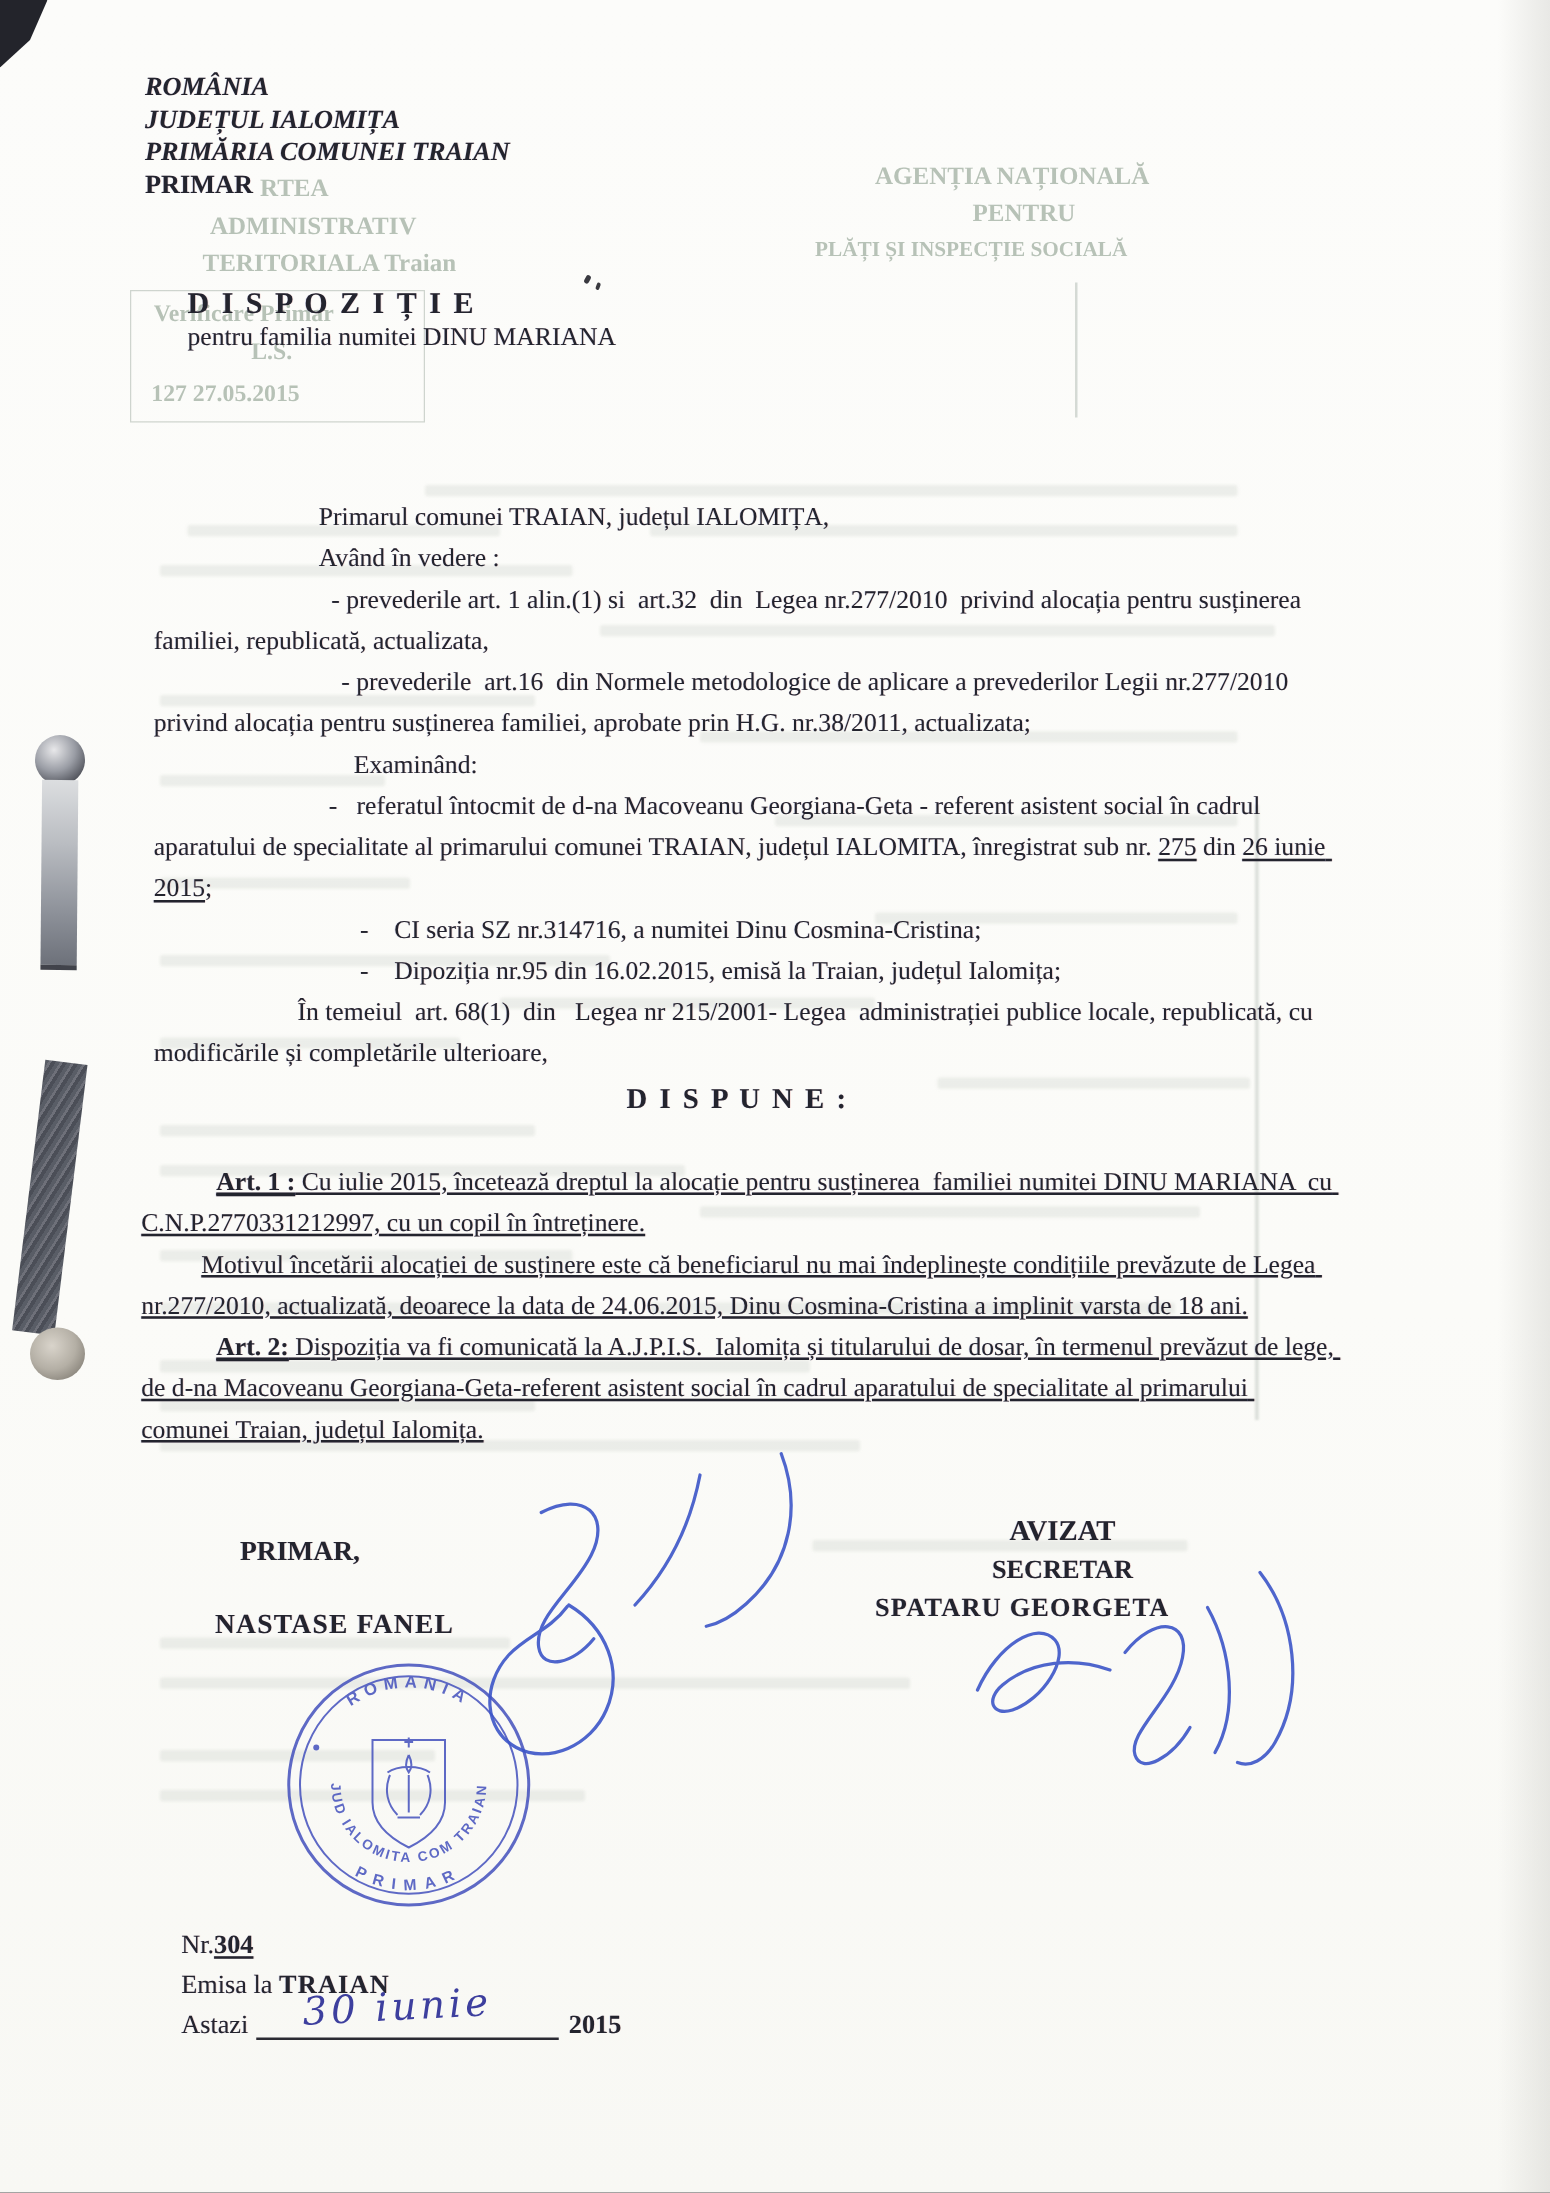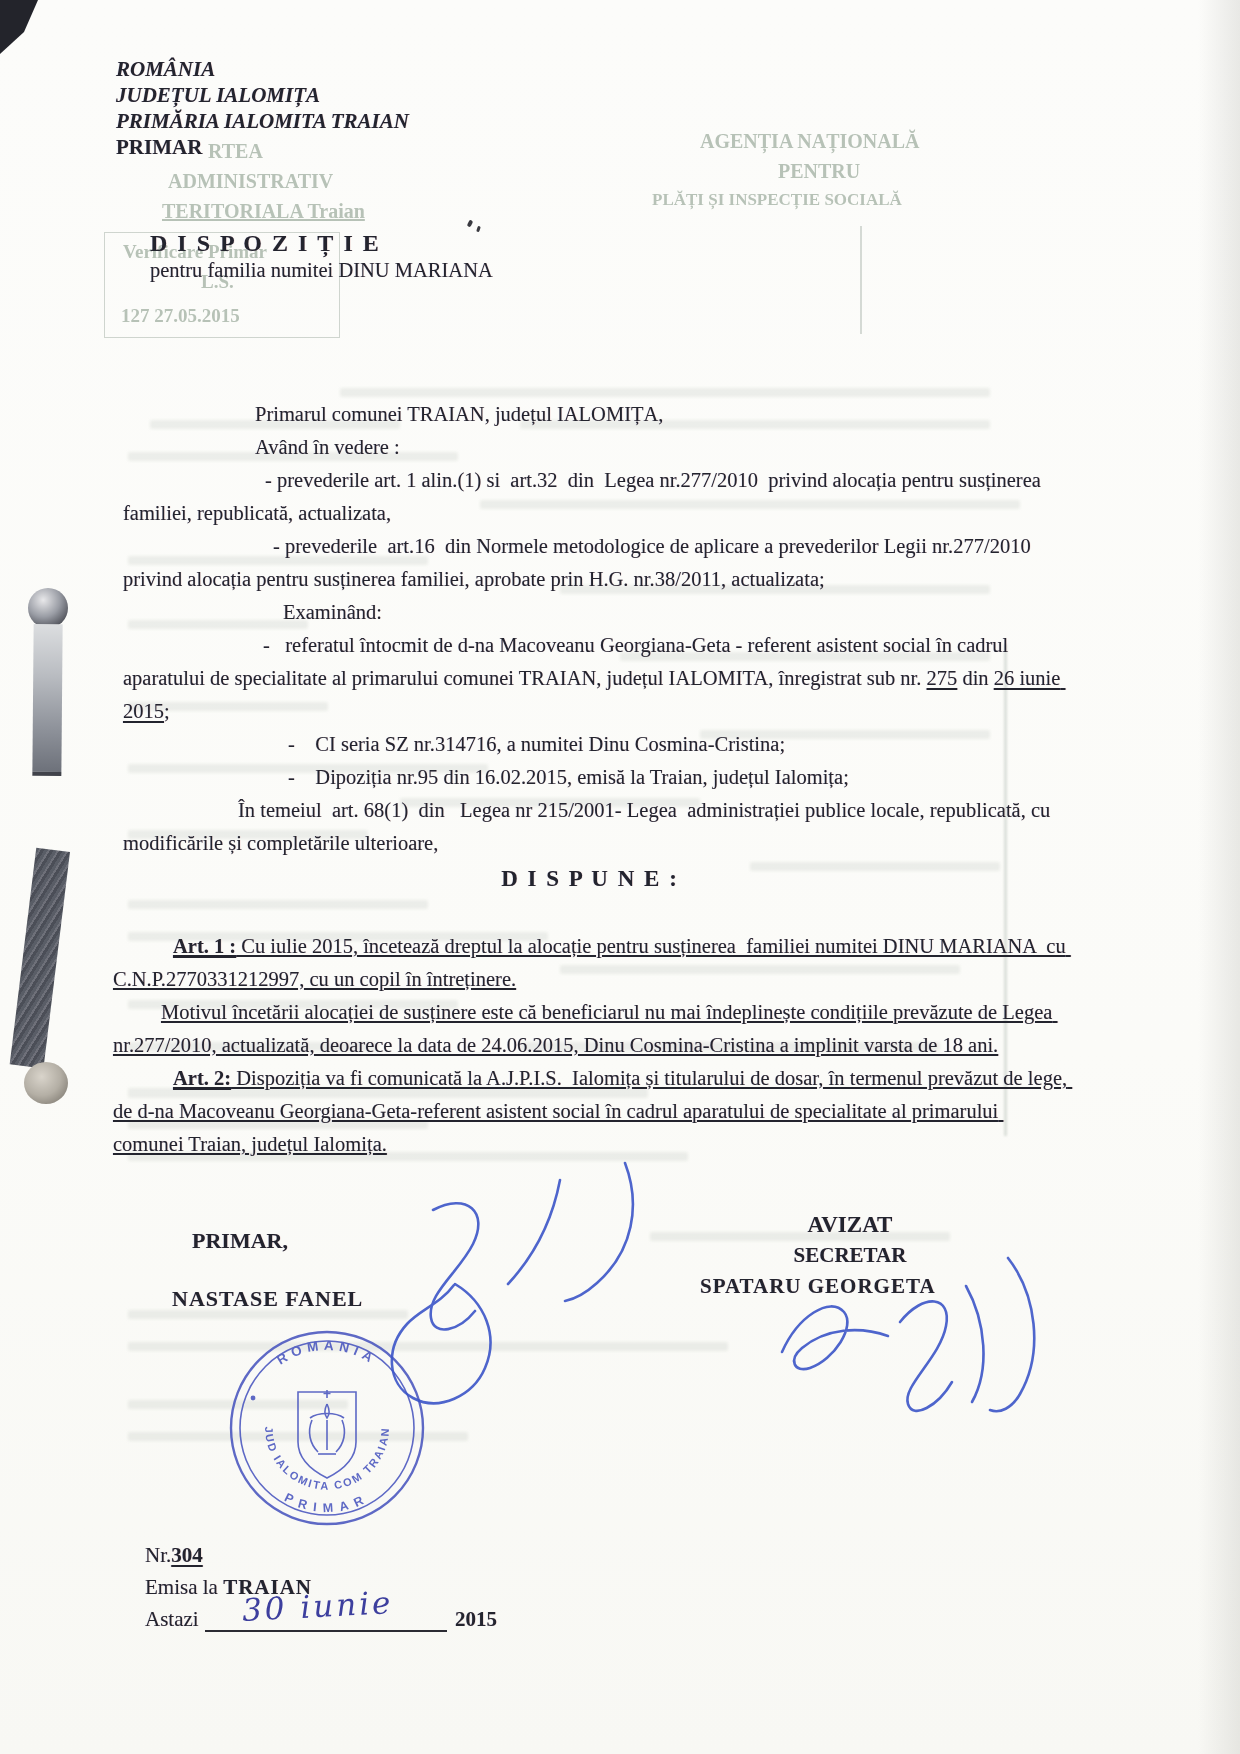--- a/index.html
+++ b/index.html
@@ -38,21 +38,21 @@
 
   <div class="abs" style="left:0;top:0;width:40px;height:56px;background:#23242b;clip-path:polygon(0 0,38px 0,24px 32px,0 54px);"></div>
 
   <div class="abs" style="left:1198px;top:0;width:42px;height:1754px;background:linear-gradient(90deg,rgba(200,200,195,0) 0%,rgba(195,195,190,.35) 100%);"></div>
 
   <div class="abs" style="left:468px;top:220px;width:4px;height:7px;background:#3a3a40;transform:rotate(28deg);border-radius:2px;"></div>
   <div class="abs" style="left:477px;top:226px;width:3px;height:6px;background:#3a3a40;transform:rotate(20deg);border-radius:2px;"></div>
 
   <div class="abs ghost" style="left:208px;top:140px;font-size:20px;">RTEA</div>
   <div class="abs ghost" style="left:168px;top:170px;font-size:20px;">ADMINISTRATIV</div>
-  <div class="abs ghost" style="left:162px;top:200px;font-size:20px;text-decoration:underline;">TERITORIALA Traian</div>
+  <div class="abs ghost" style="left:162px;top:200px;font-size:20px;">TERITORIALA Traian</div>
 
   <div class="abs ghost" style="left:700px;top:130px;font-size:20px;">AGENȚIA NAȚIONALĂ</div>
   <div class="abs ghost" style="left:778px;top:160px;font-size:20px;">PENTRU</div>
   <div class="abs ghost" style="left:652px;top:190px;font-size:17px;">PLĂȚI ȘI INSPECȚIE SOCIALĂ</div>
 
   <div class="abs ghost-box" style="left:104px;top:232px;width:234px;height:104px;">
     <div class="ghost" style="position:absolute;left:18px;top:8px;font-size:19px;">Verificare Primar</div>
     <div class="ghost" style="position:absolute;left:96px;top:38px;font-size:19px;">L.S.</div>
     <div class="ghost" style="position:absolute;left:16px;top:72px;font-size:19px;">127   27.05.2015</div>
   </div>
@@ -97,21 +97,21 @@
               background:linear-gradient(180deg,#dcdee0 0%, #b9bcc1 35%, #8f939b 70%, #6d717a 100%);
               border-bottom:4px solid #41434b;"></div>
   <div class="abs" style="left:36px;top:852px;width:34px;height:218px;transform:rotate(7deg);transform-origin:top right;
               background:repeating-linear-gradient(115deg,#595d66 0 3px,#6e7079 3px 5px,#4b4e57 5px 8px);"></div>
   <div class="abs" style="left:24px;top:1062px;width:44px;height:42px;border-radius:50%;
               background:radial-gradient(circle at 40% 35%, #d9d4cb 0%, #b4afa5 50%, #847f76 85%, #6e6a62 100%);"></div>
 
   <div class="abs hdr ink" style="left:116px;top:56px;">
     <div class="b i">ROMÂNIA</div>
     <div class="b i">JUDEȚUL IALOMIȚA</div>
-    <div class="b i">PRIMĂRIA IALOMITA TRAIAN</div>
+    <div class="b i">PRIMĂRIA COMUNEI TRAIAN</div>
     <div class="b">PRIMAR</div>
   </div>
 
   <div class="abs" style="left:150px;top:230px;width:880px;">
     <div class="b ink" style="font-size:24px;letter-spacing:2px;">D I S P O Z I Ț I E</div>
     <div class="ink" style="font-size:20.5px;margin-top:2px;">pentru familia numitei DINU MARIANA</div>
   </div>
 
   <div class="abs ink" style="left:123px;top:398px;">
     <p class="doc-p" style="text-indent:132px;">Primarul comunei TRAIAN, județul IALOMIȚA,</p>

